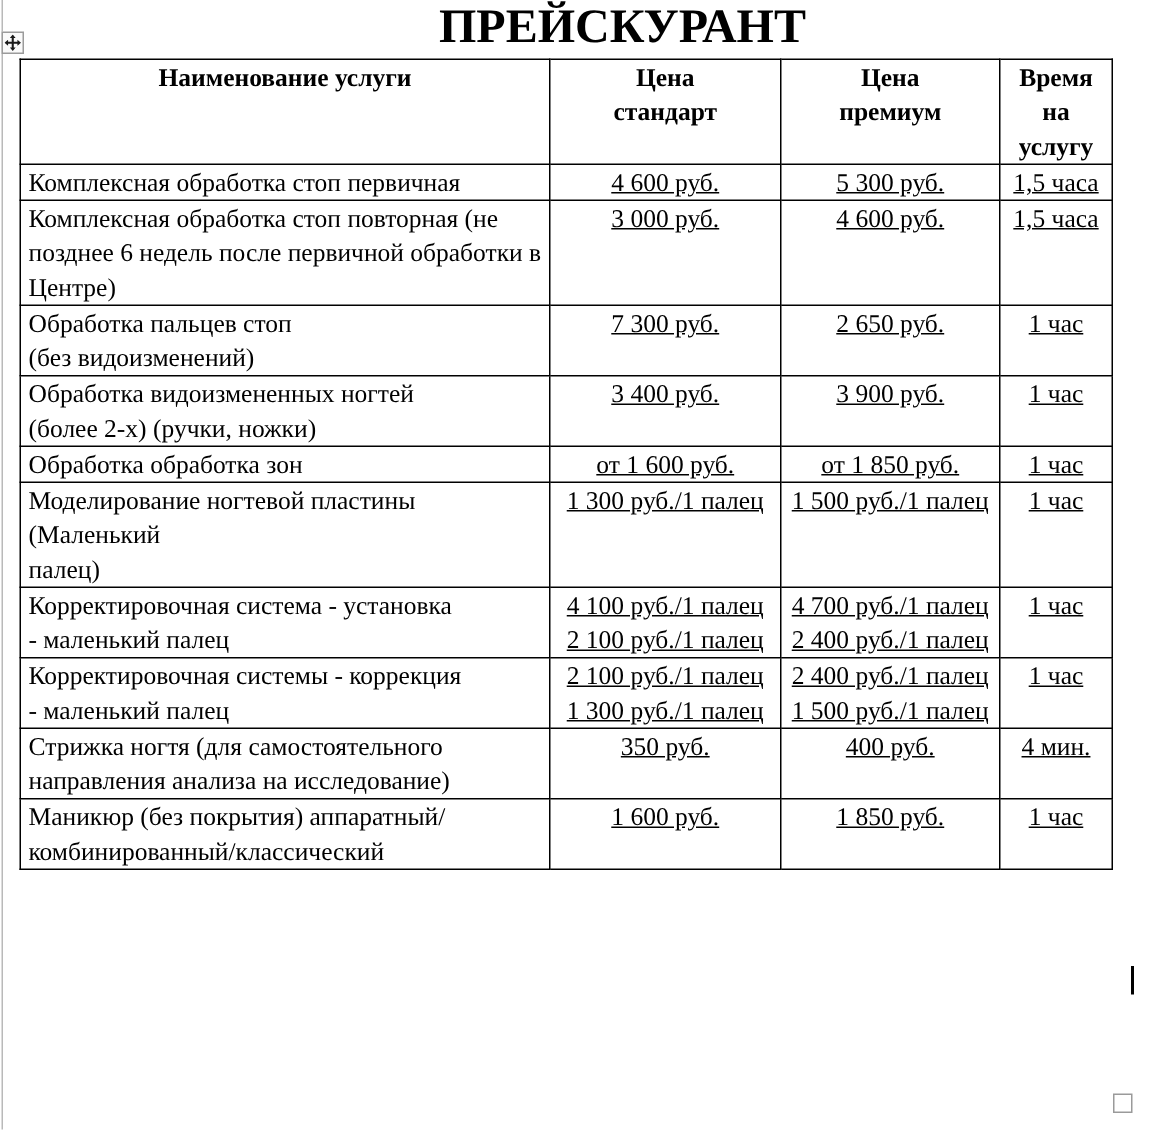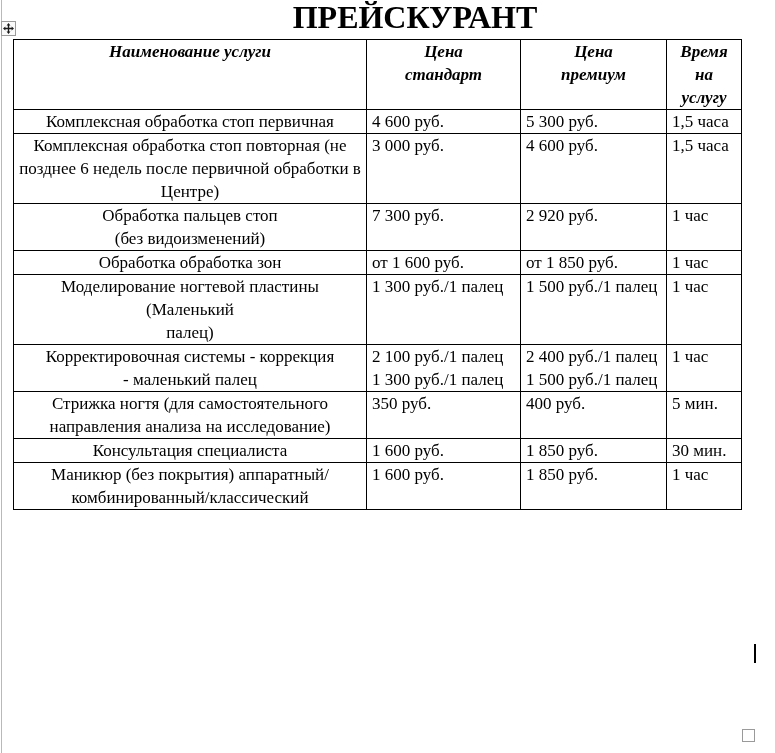--- a/index.html
+++ b/index.html
@@ -48,24 +48,23 @@
     vertical-align: top;
     padding: 0 5px;
     font-size: 17px;
     line-height: 23px;
     white-space: pre-line;
     overflow: hidden;
   }
   .price-table th {
     font-weight: bold;
     text-align: center;
-    font-style: italic;
-  }
-  .price-table td.name { text-align: center; }
-  .price-table td.num  { text-align: left; }
+  }
+  .price-table td.name { text-align: left; }
+  .price-table td.num  { text-align: center; text-decoration: underline; }
   .move-handle {
     position: absolute;
     left: 1px;
     top: 21px;
     width: 15px;
     height: 15px;
     border: 1px solid #9b9b9b;
     background: #fafafa;
     display: flex;
     align-items: center;
@@ -138,57 +137,67 @@
 позднее 6 недель после первичной обработки в
 Центре)</td>
         <td class="num">3 000 руб.</td>
         <td class="num">4 600 руб.</td>
         <td class="num">1,5 часа</td>
       </tr>
       <tr>
         <td class="name">Обработка пальцев стоп
 (без видоизменений)</td>
         <td class="num">7 300 руб.</td>
-        <td class="num">2 920 руб.</td>
+        <td class="num">2 650 руб.</td>
+        <td class="num">1 час</td>
+      </tr>
+      <tr>
+        <td class="name">Обработка видоизмененных ногтей
+(более 2-х) (ручки, ножки)</td>
+        <td class="num">3 400 руб.</td>
+        <td class="num">3 900 руб.</td>
         <td class="num">1 час</td>
       </tr>
       <tr>
         <td class="name">Обработка обработка зон</td>
         <td class="num">от 1 600 руб.</td>
         <td class="num">от 1 850 руб.</td>
         <td class="num">1 час</td>
       </tr>
       <tr>
         <td class="name">Моделирование ногтевой пластины (Маленький
 палец)</td>
         <td class="num">1 300 руб./1 палец</td>
         <td class="num">1 500 руб./1 палец</td>
+        <td class="num">1 час</td>
+      </tr>
+      <tr>
+        <td class="name">Корректировочная система - установка
+- маленький палец</td>
+        <td class="num">4 100 руб./1 палец
+2 100 руб./1 палец</td>
+        <td class="num">4 700 руб./1 палец
+2 400 руб./1 палец</td>
         <td class="num">1 час</td>
       </tr>
       <tr>
         <td class="name">Корректировочная системы - коррекция
 - маленький палец</td>
         <td class="num">2 100 руб./1 палец
 1 300 руб./1 палец</td>
         <td class="num">2 400 руб./1 палец
 1 500 руб./1 палец</td>
         <td class="num">1 час</td>
       </tr>
       <tr>
         <td class="name">Стрижка ногтя (для самостоятельного
 направления анализа на исследование)</td>
         <td class="num">350 руб.</td>
         <td class="num">400 руб.</td>
-        <td class="num">5 мин.</td>
-      </tr>
-      <tr>
-        <td class="name">Консультация специалиста</td>
-        <td class="num">1 600 руб.</td>
-        <td class="num">1 850 руб.</td>
-        <td class="num">30 мин.</td>
+        <td class="num">4 мин.</td>
       </tr>
       <tr>
         <td class="name">Маникюр (без покрытия) аппаратный/
 комбинированный/классический</td>
         <td class="num">1 600 руб.</td>
         <td class="num">1 850 руб.</td>
         <td class="num">1 час</td>
       </tr>
     </tbody>
 </table>

